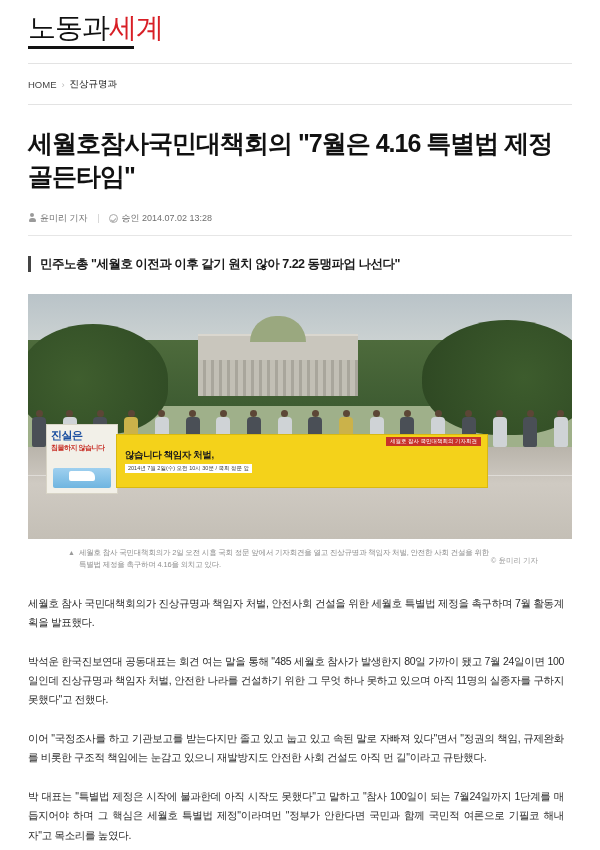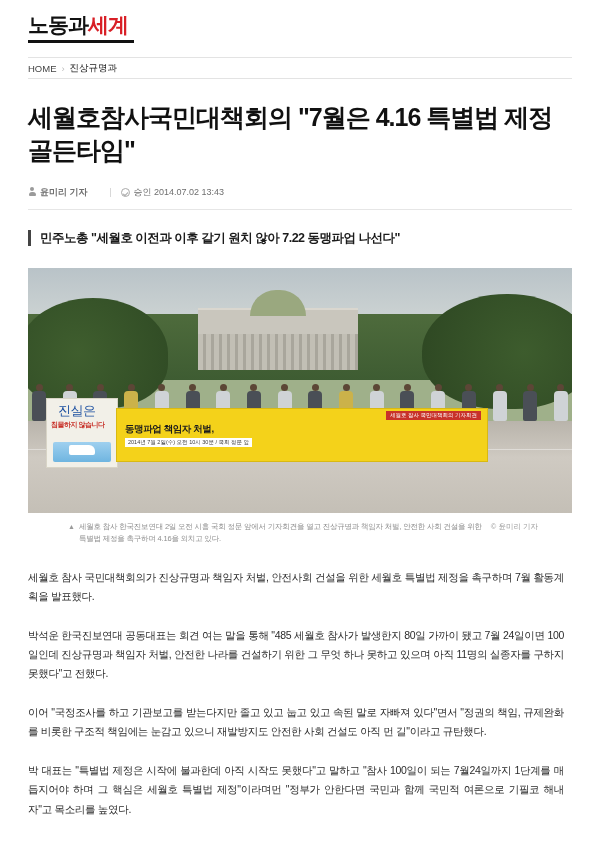--- a/index.html
+++ b/index.html
@@ -19,43 +19,43 @@
     position: relative;
     background: #fff;
   }
 
   
   .site-header {
     padding: 14px 28px 0 28px;
   }
   .logo {
     display: inline-block;
-    font-weight: bold;
-    font-size: 21px;
+    font-weight: normal;
+    font-size: 28px;
     letter-spacing: -1px;
     line-height: 1;
     color: #111;
     white-space: nowrap;
   }
   .logo .logo-accent {
     color: #d81f26;
   }
   .logo-underline {
     width: 106px;
     height: 3px;
     background: #111;
     margin-top: 4px;
   }
 
   
   .breadcrumb {
     margin: 14px 28px 0 28px;
     border-top: 1px solid #e3e3e3;
     border-bottom: 1px solid #e3e3e3;
-    height: 22px;
+    height: 42px;
     display: flex;
     align-items: center;
     font-size: 9.5px;
     color: #555;
   }
   .breadcrumb .crumb { color: #444; }
   .breadcrumb .sep {
     display: inline-block;
     width: 9px;
     text-align: center;
@@ -99,21 +99,21 @@
     background: #9a9a9a;
   }
   .byline .person-icon::after {
     content: "";
     position: absolute;
     bottom: 1px; left: 0.5px;
     width: 7px; height: 4px;
     border-radius: 3px 3px 1px 1px;
     background: #9a9a9a;
   }
-  .byline .author { color: #6f6f6f; margin-right: 22px; font-weight: bold; }
+  .byline .author { color: #6f6f6f; margin-right: 10px; }
   .byline .vbar {
     width: 1px;
     height: 9px;
     background: #d8d8d8;
     margin-right: 10px;
   }
   .byline .approve-icon {
     display: inline-block;
     width: 9px; height: 9px;
     border: 1px solid #a9a9a9;
@@ -304,26 +304,25 @@
   }
   .banner-left {
     position: absolute;
     left: 18px; top: 130px;
     width: 72px; height: 70px;
     background: #f2f0e8;
     border: 1px solid #d8d4c6;
     padding: 4px;
   }
   .banner-left .bl-title {
-    font-size: 13px;
-    font-weight: normal;
+    font-size: 11px;
+    font-weight: bold;
     color: #1b4fa0;
     letter-spacing: -0.5px;
     line-height: 1.2;
-    margin-left: 7px;
   }
   .banner-left .bl-sub {
     margin-top: 2px;
     font-size: 7px;
     font-weight: bold;
     color: #c8322a;
     letter-spacing: -0.5px;
     line-height: 1.2;
   }
   .banner-left .bl-boat {
@@ -351,21 +350,21 @@
     line-height: 1.5;
     padding: 0 34px 0 40px;
   }
   .caption .caption-arrow {
     color: #9a9a9a;
     margin-right: 4px;
     font-size: 7px;
     line-height: 1.6;
   }
   .caption .caption-text { letter-spacing: -0.2px; }
-  .caption .caption-credit { color: #9c9c9c; white-space: nowrap; }
+  .caption .caption-credit { color: #9c9c9c; white-space: nowrap; margin-top: 8px; }
 
   
   .body {
     margin: 24px 28px 0 28px;
   }
   .body p {
     margin: 0 8px 19px 0;
     font-size: 10.5px;
     line-height: 1.85;
     letter-spacing: -0.3px;
@@ -391,21 +390,21 @@
     <span class="crumb-current">진상규명과</span>
   </div>
 
   <h1 class="article-title">세월호참사국민대책회의 "7월은 4.16 특별법 제정 골든타임"</h1>
 
   <div class="byline">
     <span class="person-icon"></span>
     <span class="author">윤미리 기자</span>
     <span class="vbar"></span>
     <span class="approve-icon"></span>
-    <span class="date">승인 2014.07.02 13:43</span>
+    <span class="date">승인 2014.07.02 13:28</span>
   </div>
   <div class="byline-rule"></div>
 
   <div class="subhead">
     <div class="bar"></div>
     <div class="subhead-text">민주노총 "세월호 이전과 이후 같기 원치 않아 7.22 동맹파업 나선다"</div>
   </div>
 
   <div class="figure">
     <div class="photo">
@@ -440,28 +439,28 @@
       </div>
 
       <div class="banner-left">
         <div class="bl-title">진실은</div>
         <div class="bl-sub">침몰하지 않습니다</div>
         <div class="bl-boat"></div>
       </div>
 
       <div class="banner-main">
         <div class="banner-red-tab">세월호 참사 국민대책회의 기자회견</div>
-        <div class="line">동맹파업 책임자 처벌,</div>
+        <div class="line">않습니다 책임자 처벌,</div>
         <div class="tagline">2014년 7월 2일(수) 오전 10시 30분 / 국회 정문 앞</div>
       </div>
     </div>
 
     <div class="caption">
       <span class="caption-arrow">▲</span>
-      <span class="caption-text">세월호 참사 한국진보연대 2일 오전 시흥 국회 정문 앞에서 기자회견을 열고 진상규명과 책임자 처벌, 안전한 사회 건설을 위한 특별법 제정을 촉구하며 4.16을 외치고 있다.</span>
+      <span class="caption-text">세월호 참사 국민대책회의가 2일 오전 시흥 국회 정문 앞에서 기자회견을 열고 진상규명과 책임자 처벌, 안전한 사회 건설을 위한 특별법 제정을 촉구하며 4.16을 외치고 있다.</span>
       <span class="caption-credit">© 윤미리 기자</span>
     </div>
   </div>
 
   <div class="body">
     <p>세월호 참사 국민대책회의가 진상규명과 책임자 처벌, 안전사회 건설을 위한 세월호 특별법 제정을 촉구하며 7월 활동계획을 발표했다.</p>
     <p>박석운 한국진보연대 공동대표는 회견 여는 말을 통해 "485 세월호 참사가 발생한지 80일 가까이 됐고 7월 24일이면 100일인데 진상규명과 책임자 처벌, 안전한 나라를 건설하기 위한 그 무엇 하나 못하고 있으며 아직 11명의 실종자를 구하지 못했다"고 전했다.</p>
     <p>이어 "국정조사를 하고 기관보고를 받는다지만 졸고 있고 눕고 있고 속된 말로 자빠져 있다"면서 "정권의 책임, 규제완화를 비롯한 구조적 책임에는 눈감고 있으니 재발방지도 안전한 사회 건설도 아직 먼 길"이라고 규탄했다.</p>
     <p>박 대표는 "특별법 제정은 시작에 불과한데 아직 시작도 못했다"고 말하고 "참사 100일이 되는 7월24일까지 1단계를 매듭지어야 하며 그 핵심은 세월호 특별법 제정"이라며먼 "정부가 안한다면 국민과 함께 국민적 여론으로 기필코 해내자"고 목소리를 높였다.</p>
 

